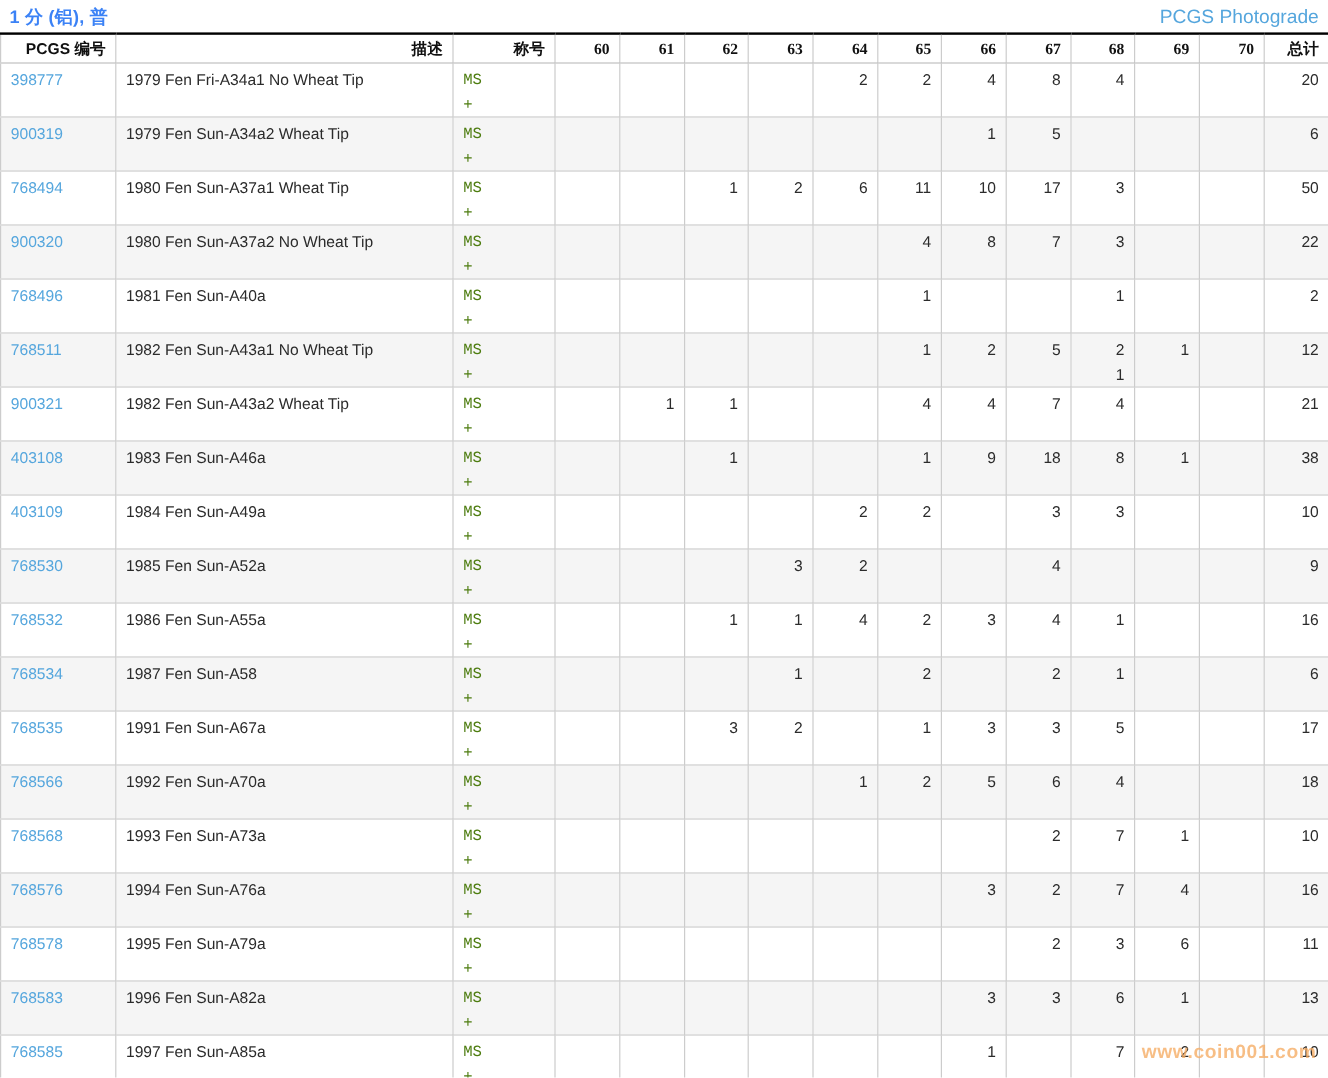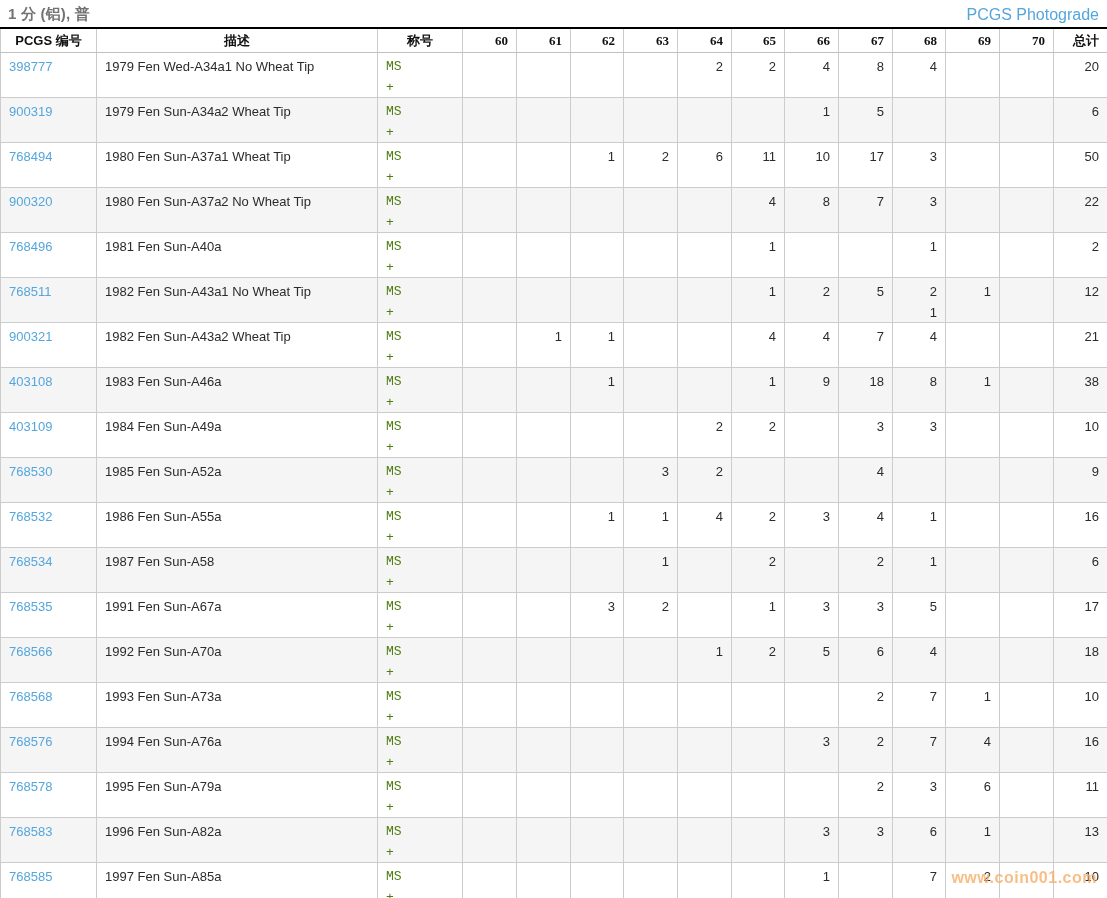--- a/index.html
+++ b/index.html
@@ -15,21 +15,21 @@
   .topbar {
     display: flex;
     justify-content: space-between;
     align-items: flex-start;
     height: 27px;
     padding: 5px 8px 0 8px;
   }
   .page-title {
     font-size: 15px;
     font-weight: bold;
-    color: #737373;
+    color: #3b82f6;
     letter-spacing: 0.2px;
   }
   .photograde-link {
     font-size: 16px;
     color: var(--link-blue, #55a6dd);
     text-decoration: none;
     cursor: pointer;
     margin-top: 1px;
   }
   table {
@@ -40,21 +40,21 @@
   }
   thead th {
     border-top: 2px solid #000;
     border-bottom: 1px solid #c0c0c0;
     border-right: 1px solid #ccc;
     height: 23px;
     padding: 3px 8px 2px 8px;
     font-size: 13px;
     font-weight: bold;
     color: #111;
-    text-align: center;
+    text-align: right;
     vertical-align: middle;
     background: #fff;
     white-space: nowrap;
     overflow: hidden;
   }
   thead th.num { text-align: right; font-family: Liberation Serif, serif; }
   tbody td {
     border-right: 1px solid #ccc;
     border-bottom: 1px solid #ccc;
     height: 45px;
@@ -130,21 +130,21 @@
       <th class="num">67</th>
       <th class="num">68</th>
       <th class="num">69</th>
       <th class="num">70</th>
       <th class="num">总计</th>
     </tr>
   </thead>
   <tbody id="tbody">
       <tr>
         <td class="pcgs-cell"><a class="pcgs-link">398777</a></td>
-        <td class="desc-cell">1979 Fen Wed-A34a1 No Wheat Tip</td>
+        <td class="desc-cell">1979 Fen Fri-A34a1 No Wheat Tip</td>
         <td class="desig-cell">
           <div class="line1">MS</div>
           <div class="line2">+</div>
         </td>
         <td class="num-cell">
           <div class="line1"></div>
           <div class="line2"></div>
         </td>
         <td class="num-cell">
           <div class="line1"></div>

